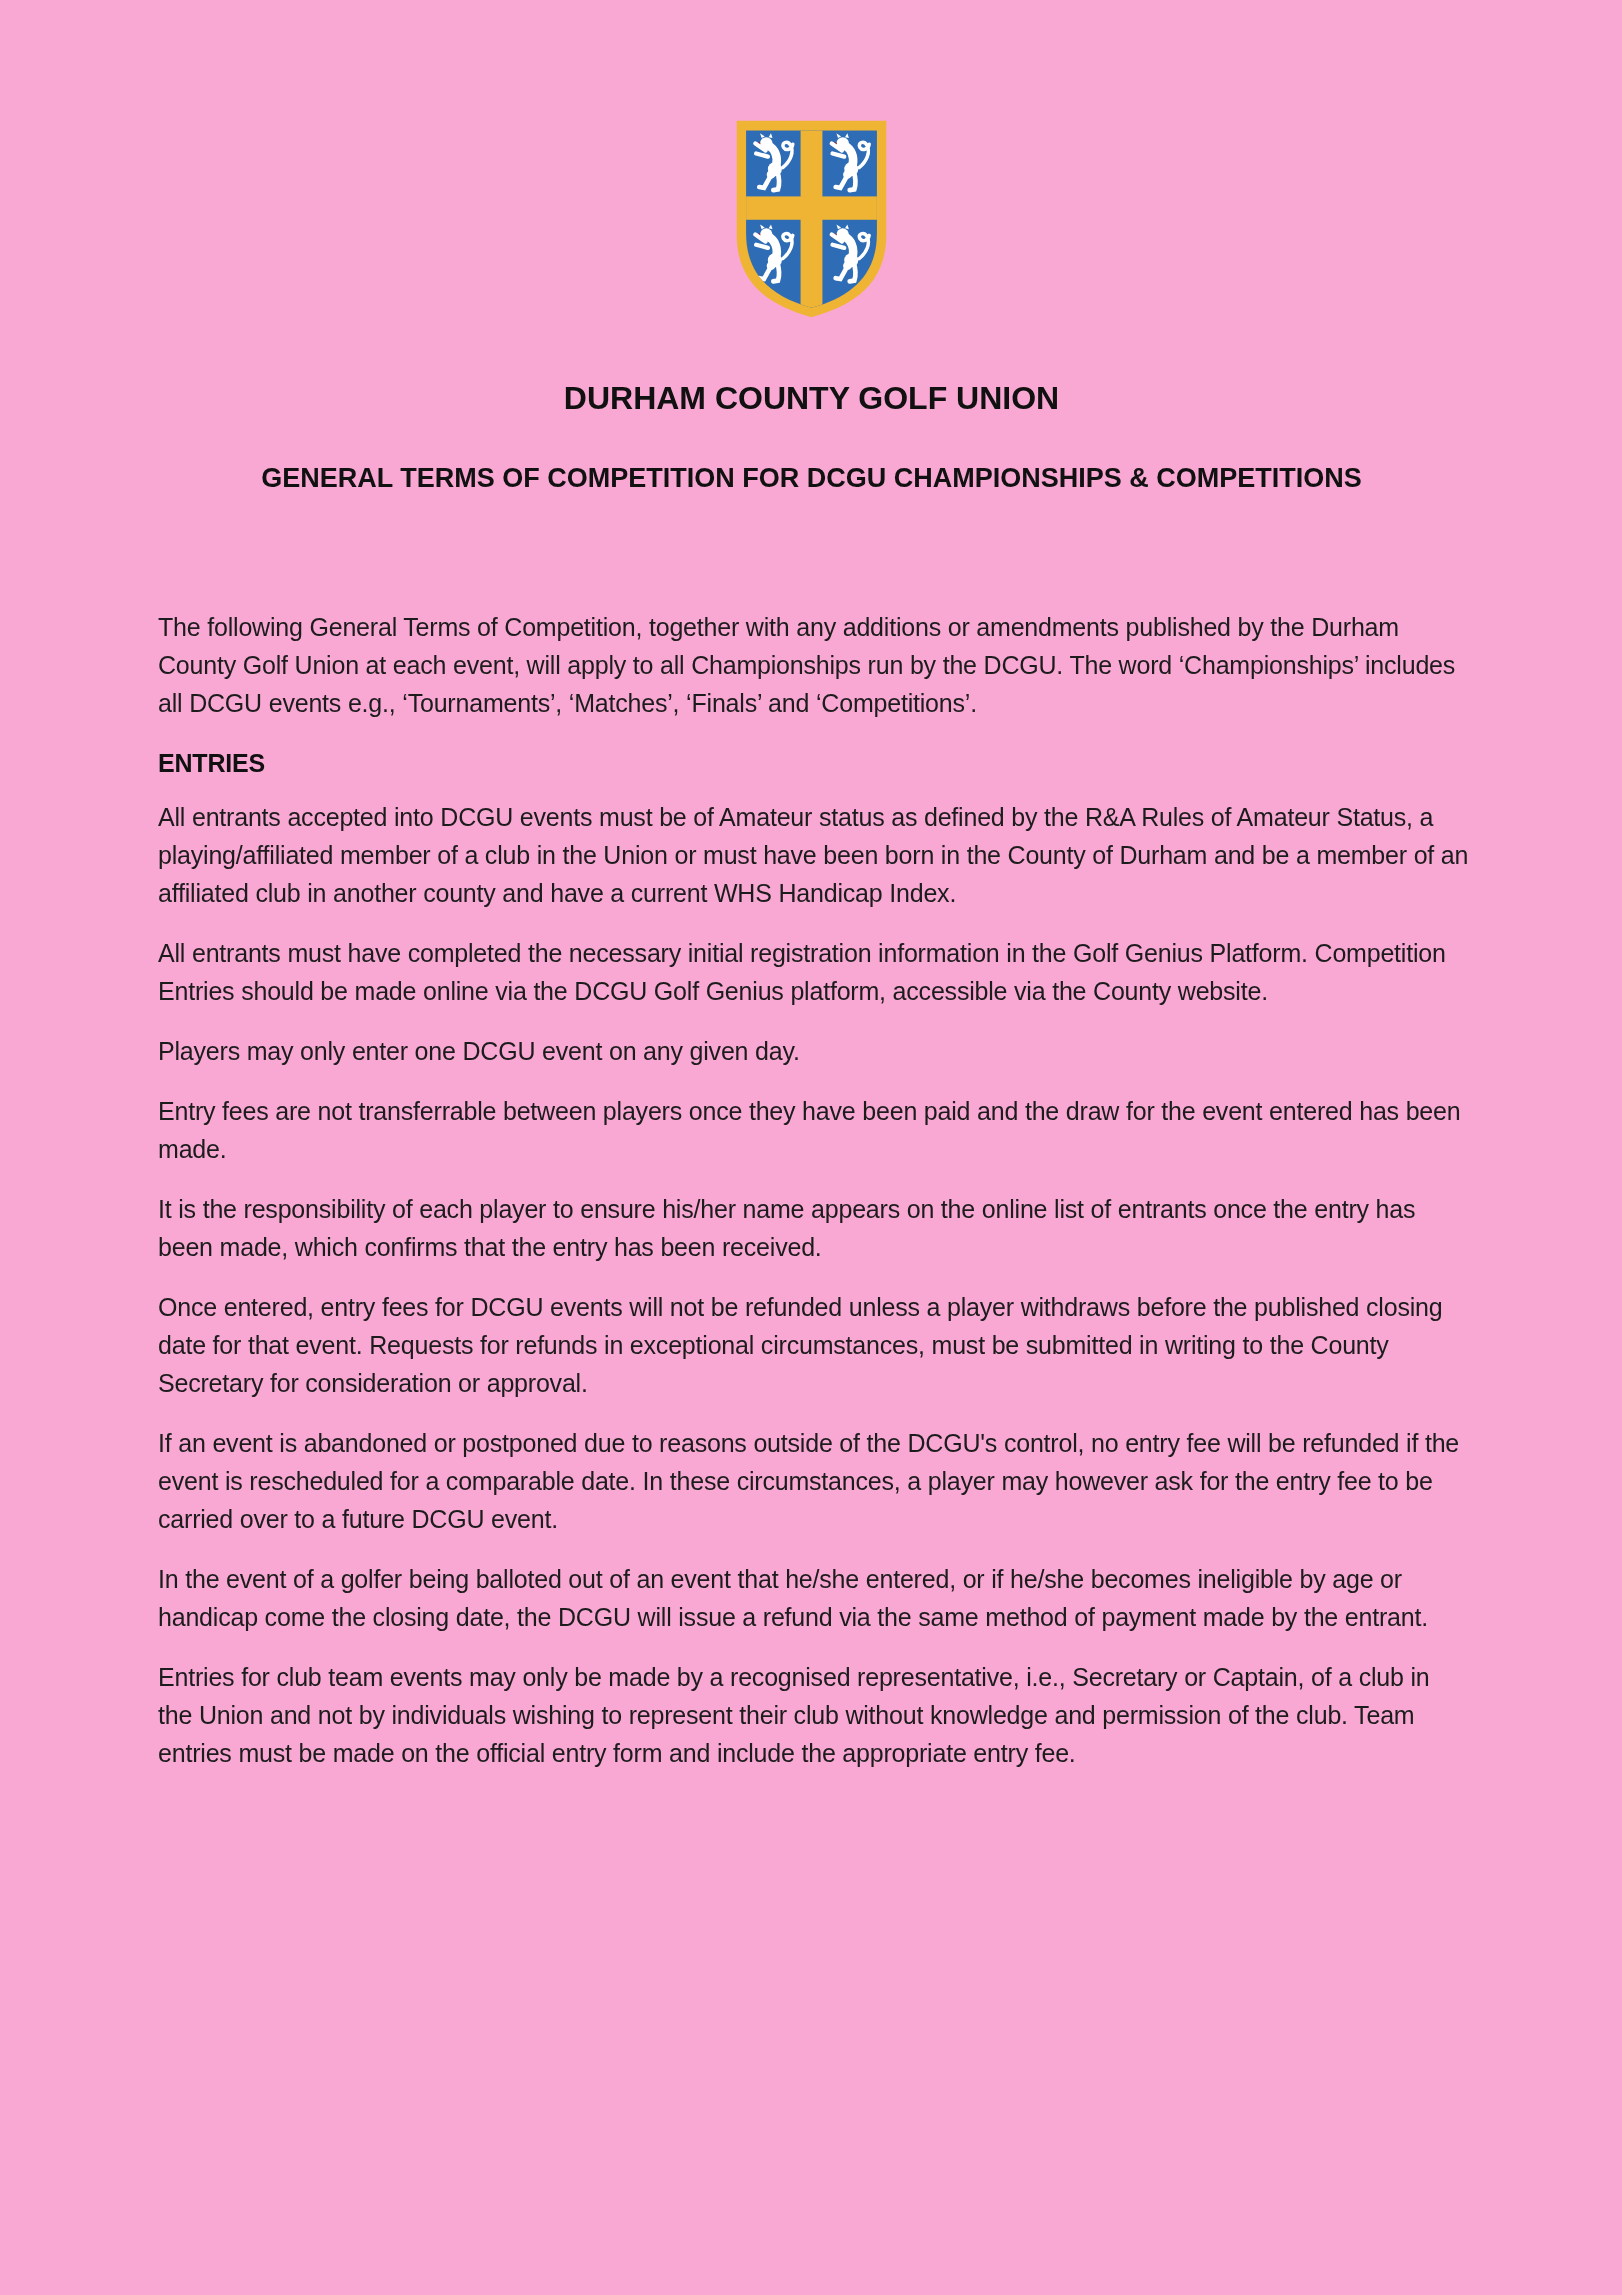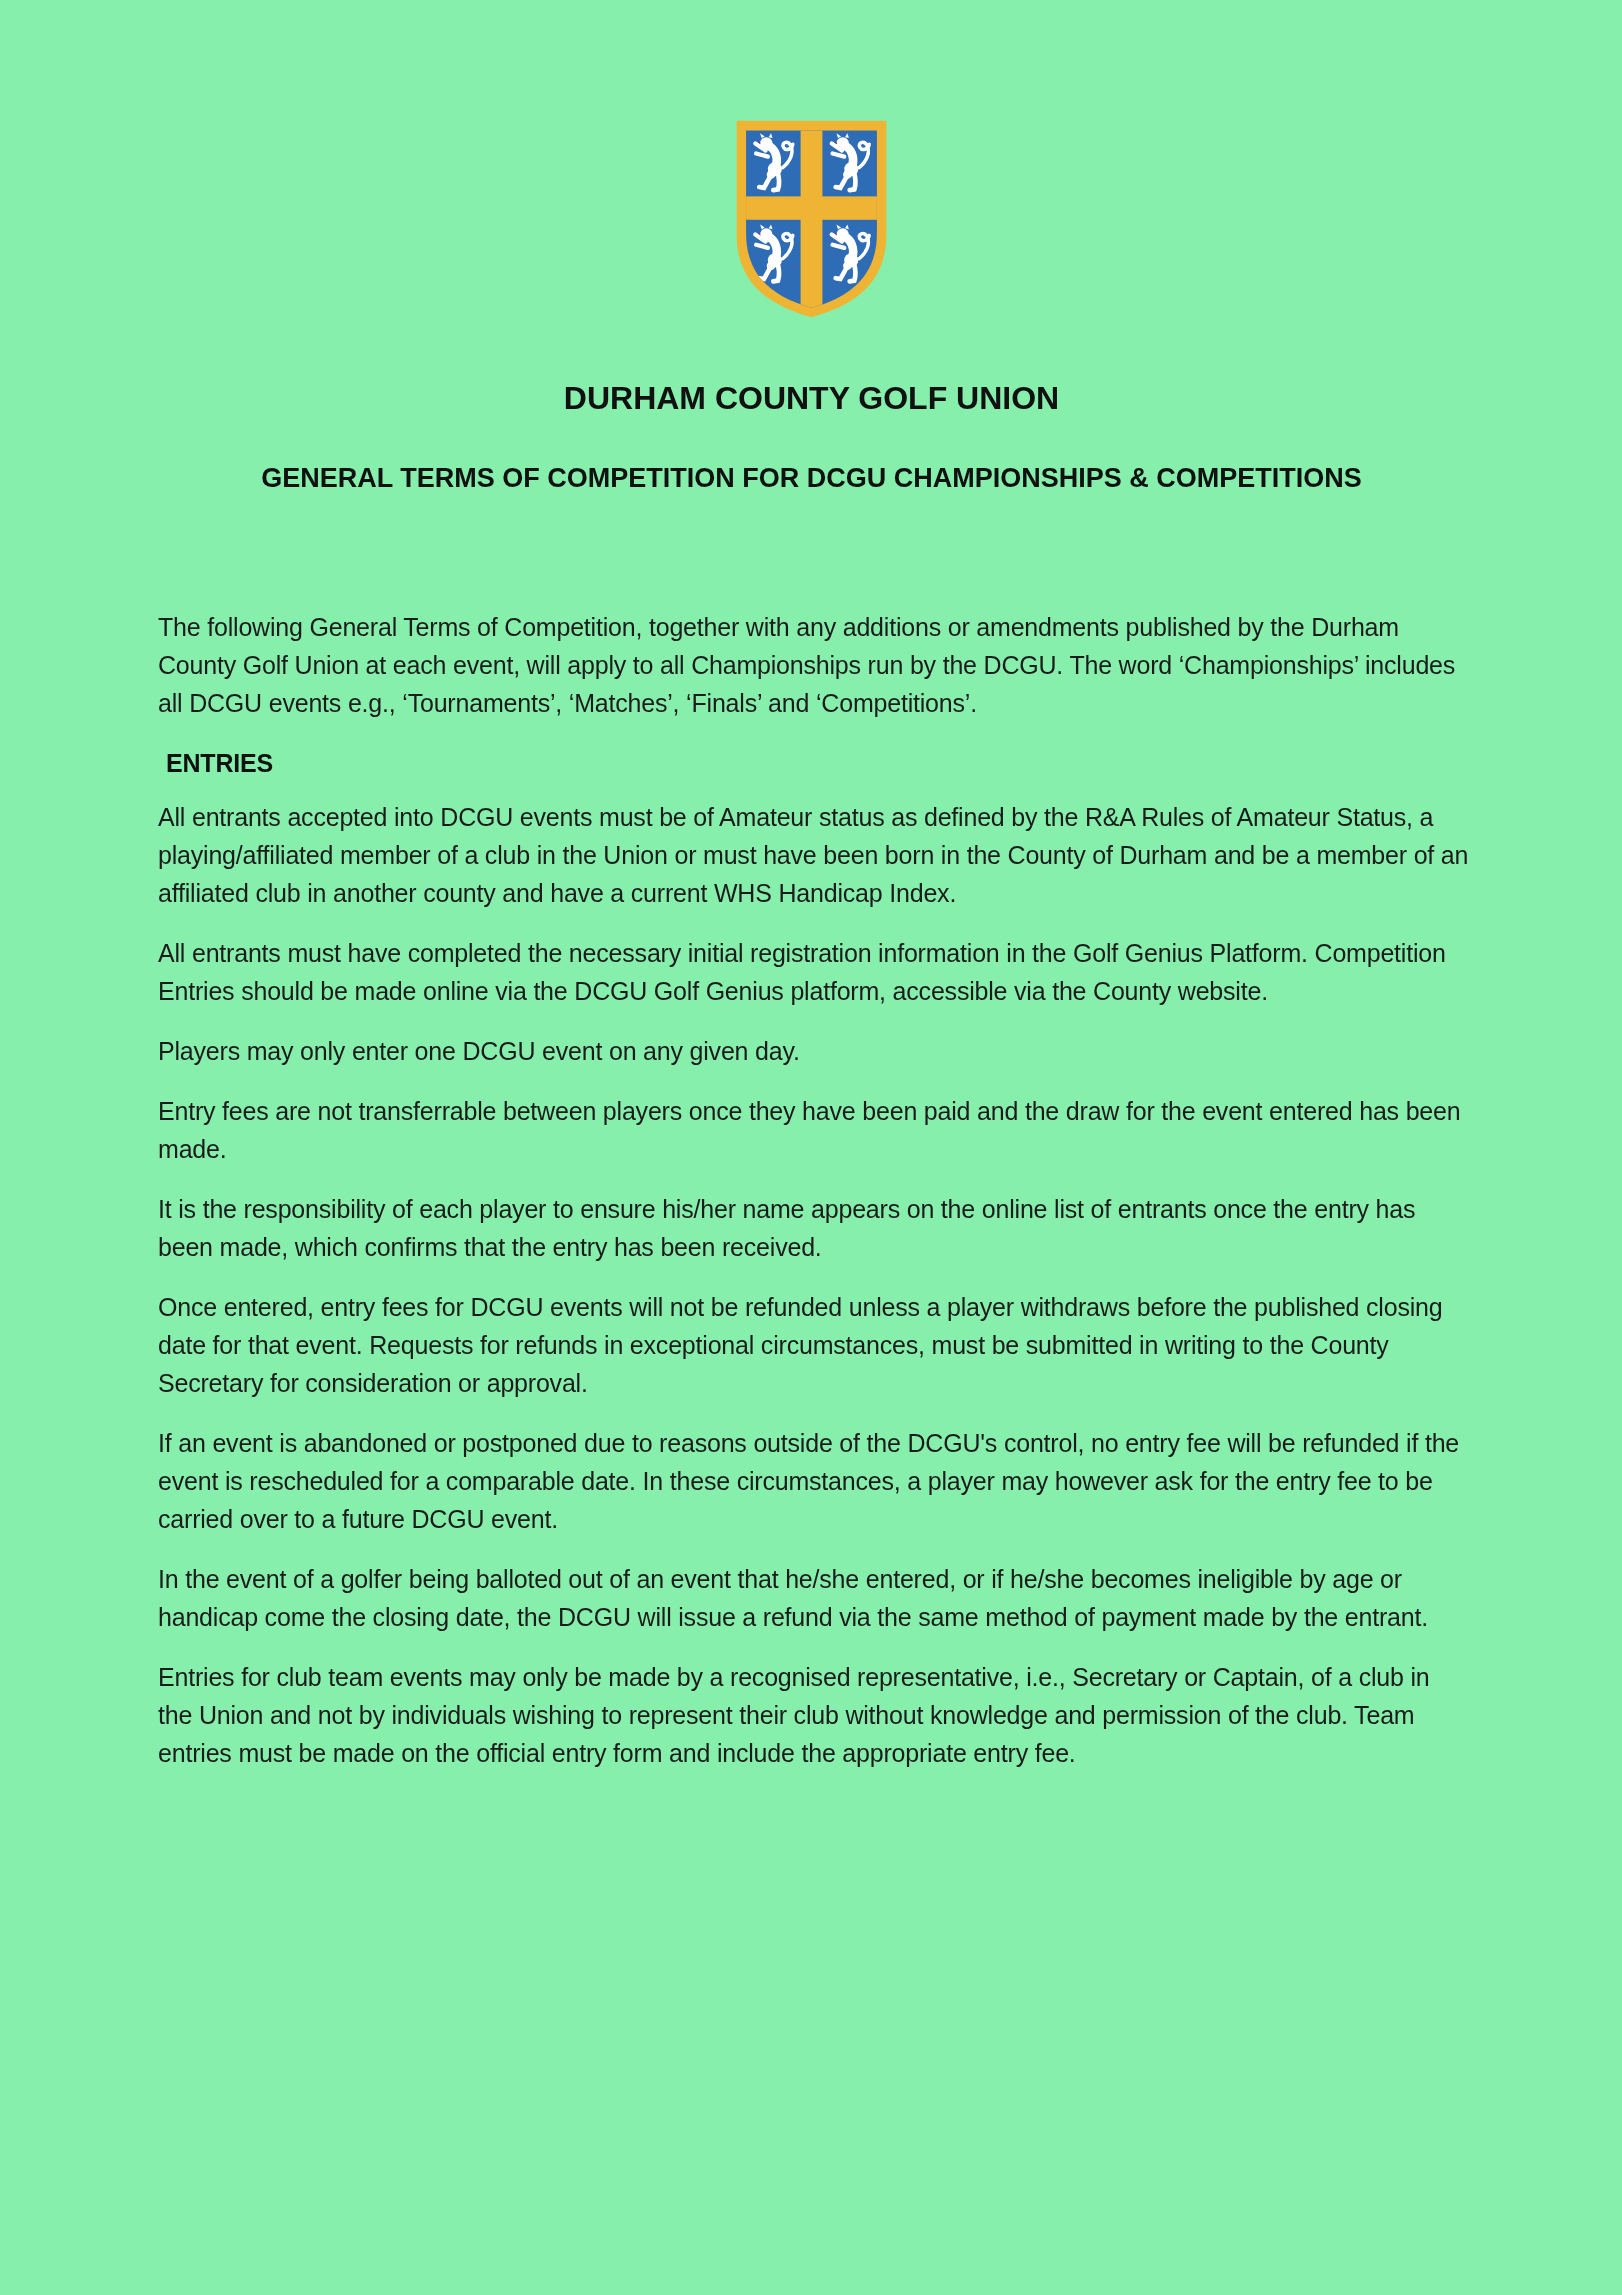--- a/index.html
+++ b/index.html
@@ -1,20 +1,20 @@
 <!DOCTYPE html>
 <html style="--crest-gold: #EFB434; --crest-blue: #2E6DB5; --crest-lion: #FFFFFF; --crest-tongue: #9E1B32;font-size:13px"><head>
 <meta charset="utf-8">
 <style>
   html, body { margin: 0; padding: 0; background: #ffffff; }
   .page {
     position: relative;
     width: 1623px;
     height: 2295px;
-    background: #86efac;
+    background: #f9a8d4;
     font-family: "Liberation Sans", sans-serif;
     color: #1c1c1c;
     overflow: hidden;
   }
   .crest {
     display: block;
     margin: 116px auto 0 auto;
     width: 159px;
     height: 206px;
   }
@@ -37,21 +37,21 @@
   .doc-body {
     margin: 114px 154px 0 158px;
     font-size: 25px;
     line-height: 38px;
     letter-spacing: -0.2px;
   }
   .para { margin: 16px 0 22px 0; }
   .section-heading {
     font-size: 25px;
     line-height: 38px;
-    margin: 8px;
+    margin: 0;
     font-weight: 700;
     color: #111111;
   }
 </style>
 </head>
 <body>
 
 <div class="page">
 
   <svg class="crest" viewBox="0 0 204 264" xmlns="http://www.w3.org/2000/svg">

